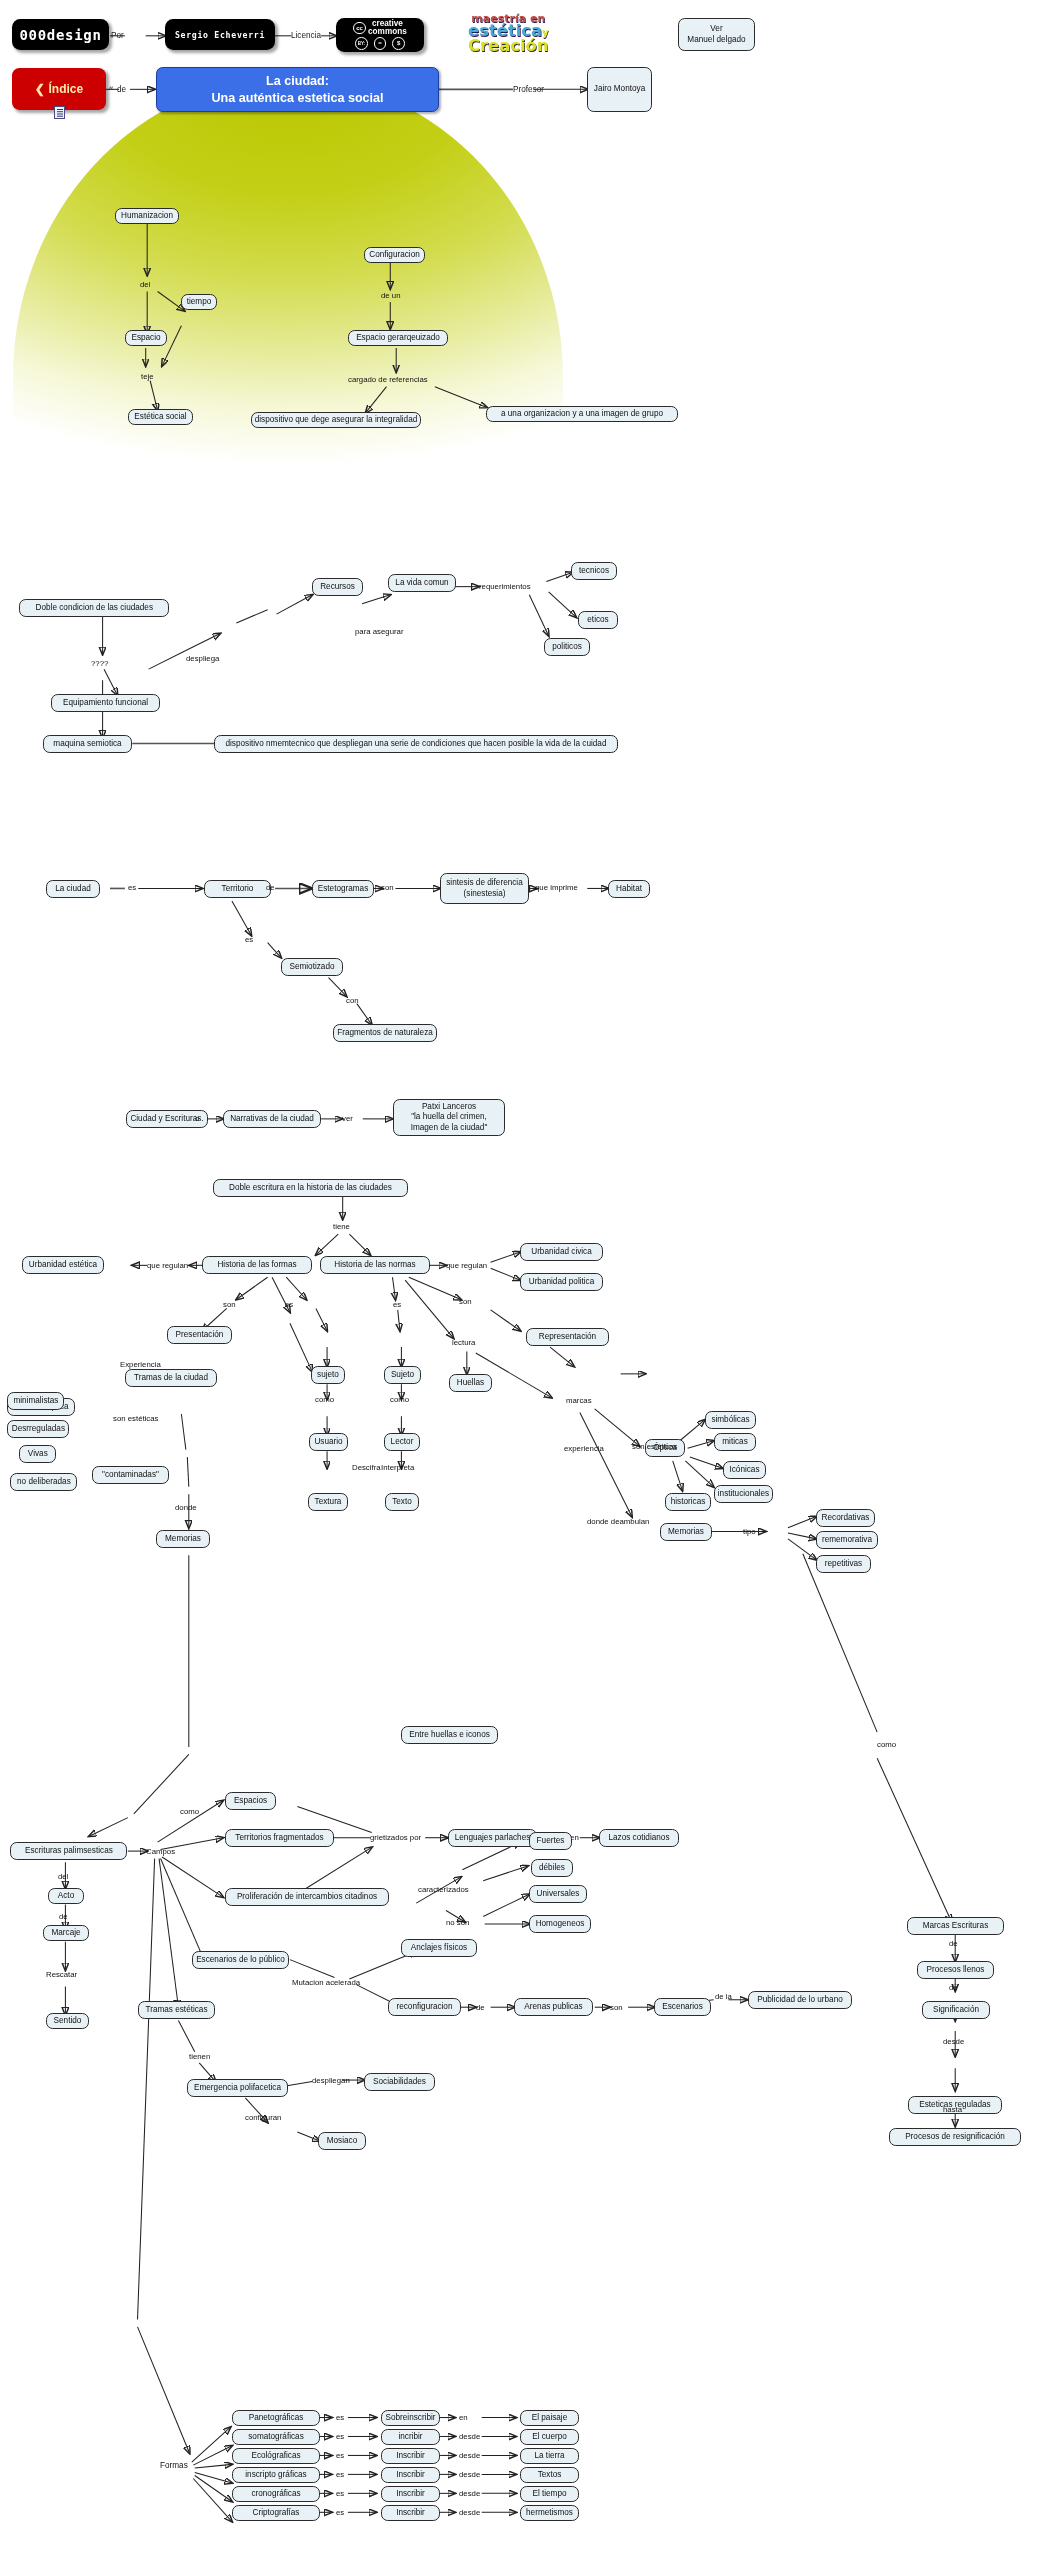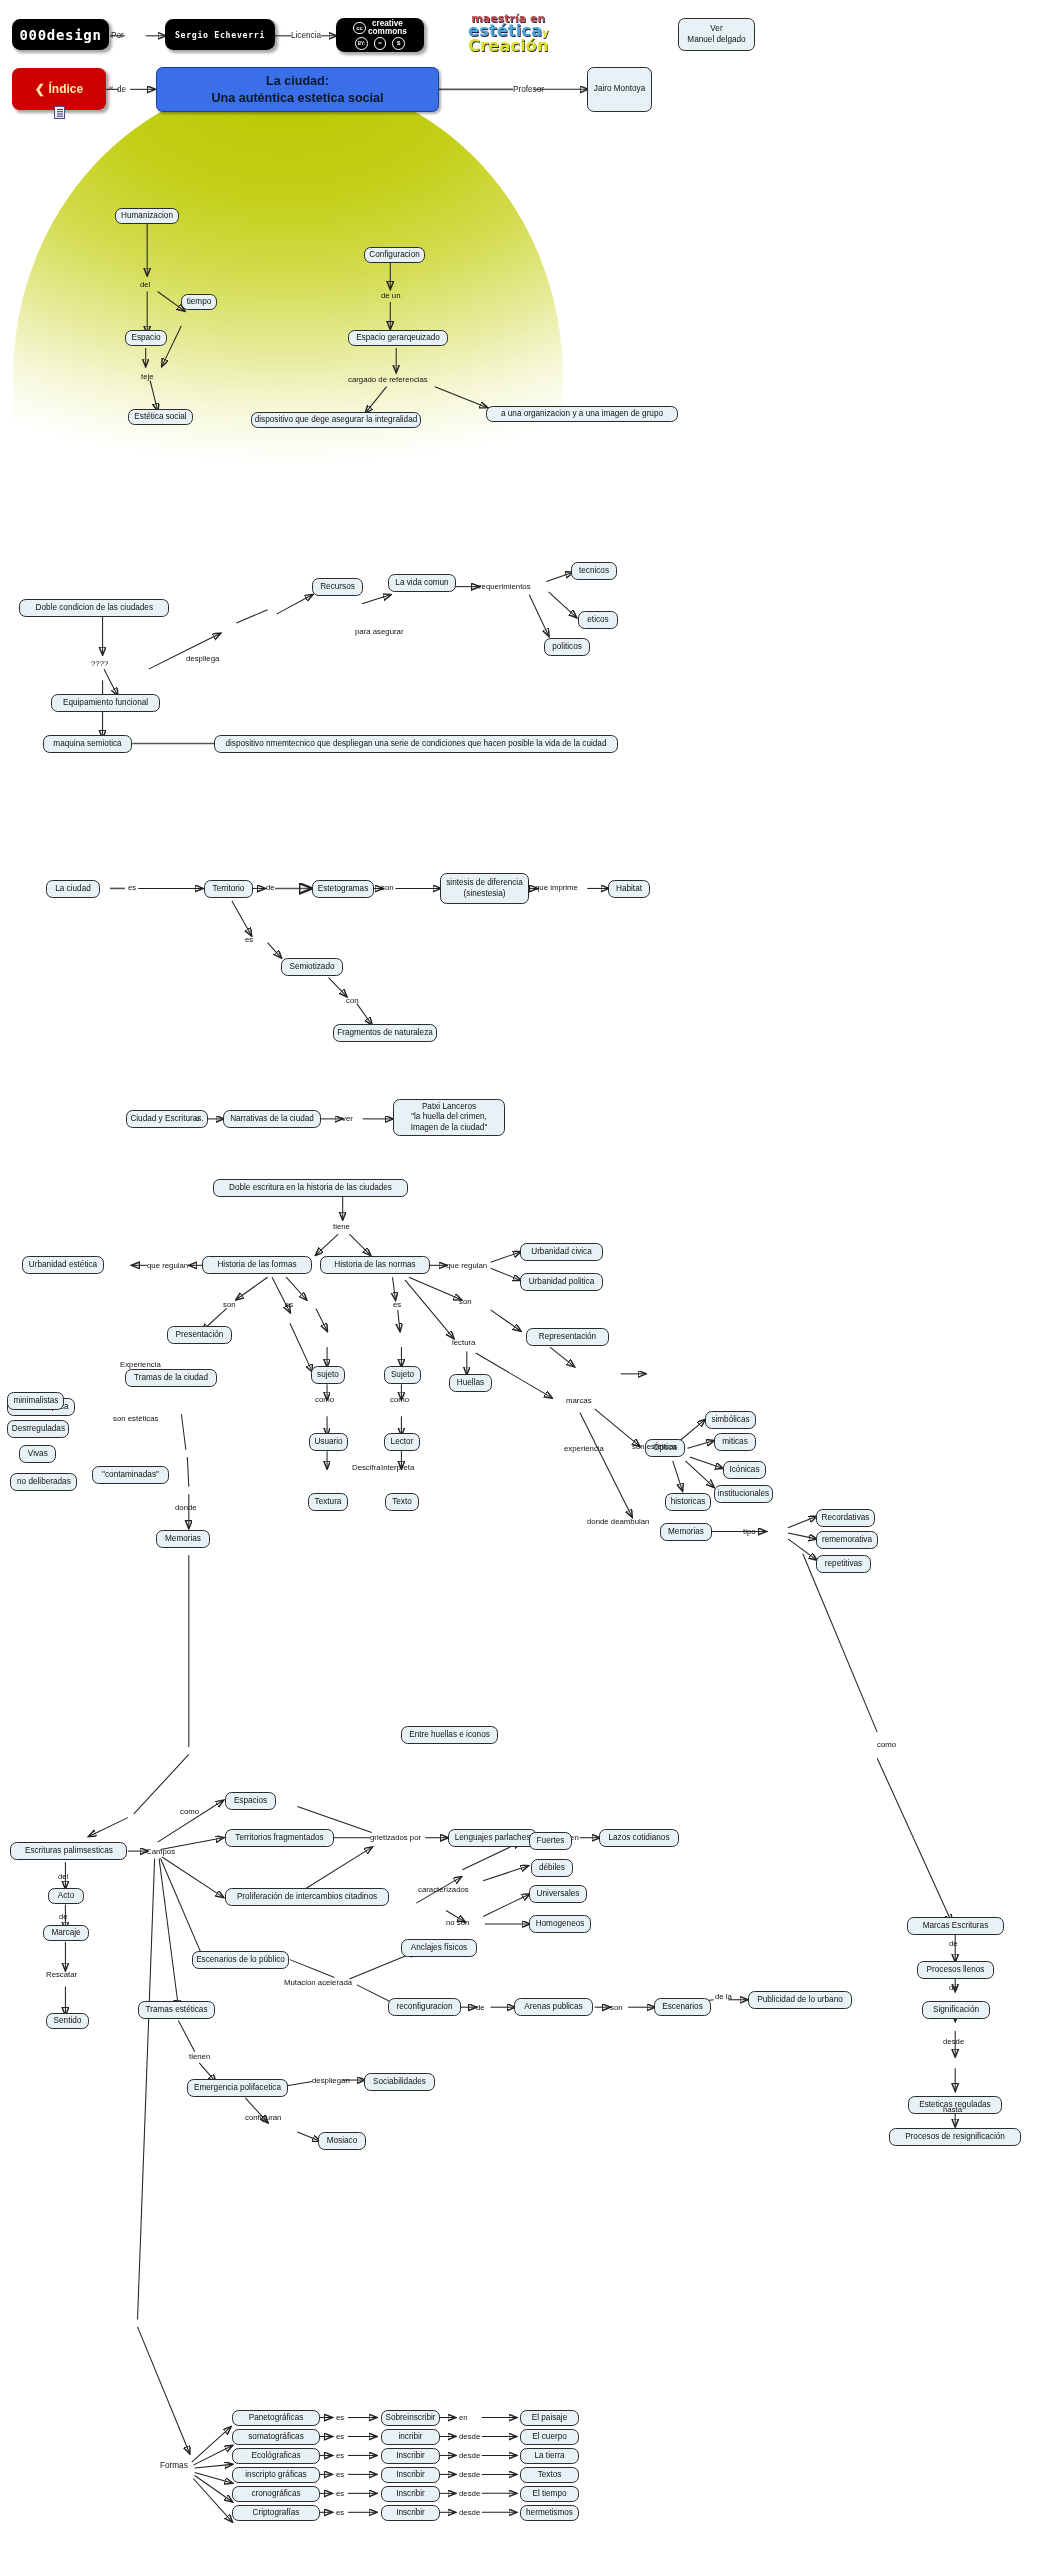--- a/index.html
+++ b/index.html
@@ -71,21 +71,21 @@
     position:absolute; z-index:4;
     background:#cc0000; border-radius:7.4px;
     box-shadow:2.2px 2.2px 3px rgba(0,0,0,.35);
     display:flex; align-items:center; justify-content:center;
     color:#ffe9a8; font-weight:bold; font-size:12px;
   }
   
   .title-box {
     position:absolute; z-index:4;
     background:#3a6fe8; border:1.5px solid #1b3fa0; border-radius:6.7px;
-    color:#0f172a; font-weight:bold; font-size:12.6px; line-height:1.28;
+    color:#ffffff; font-weight:bold; font-size:12.6px; line-height:1.28;
     display:flex; align-items:center; justify-content:center; text-align:center;
     box-shadow:1.5px 1.5px 2.2px rgba(0,0,0,.3);
   }
 
   
   .cc-row { display:flex; align-items:center; gap:2.2px; }
   .cc-circ {
     width:12.6px;height:12.6px;border-radius:50%;border:1.5px solid #fff;
     display:flex;align-items:center;justify-content:center;
     font-size:6px;font-weight:bold;color:#fff;
@@ -421,21 +421,21 @@
     <span>maquina semiotica</span>
     </div>
   <div class="node" style="left:214px;top:735px;width:404px;height:18px;">
     <span>dispositivo nmemtecnico que despliegan una serie de condiciones que hacen posible la vida de la cuidad</span>
     </div>
 
   <div class="node" style="left:46px;top:880px;width:54px;height:18px;">
     <span>La ciudad</span>
     </div>
   <span class="lbl" style="left:128px;top:883px;">es</span>
-  <div class="node" style="left:204px;top:880px;width:49px;height:18px;">
+  <div class="node" style="left:204px;top:880px;width:67px;height:18px;">
     <span>Territorio</span>
     </div>
   <span class="lbl" style="left:266px;top:883px;">de</span>
   <div class="node" style="left:312px;top:880px;width:62px;height:18px;">
     <span>Estetogramas</span>
     </div>
   <span class="lbl" style="left:381px;top:883px;">son</span>
   <div class="node wrap" style="left:440px;top:873px;width:89px;height:31px;">
     <span>
       <span>sintesis de diferencia</span><br>
@@ -658,21 +658,21 @@
   <div class="node" style="left:529px;top:1885px;width:58px;height:18px;">
     <span>Universales</span>
     </div>
   <div class="node" style="left:529px;top:1915px;width:62px;height:18px;">
     <span>Homogeneos</span>
     </div>
 
   <div class="node" style="left:192px;top:1951px;width:97px;height:18px;">
     <span>Escenarios de lo público</span>
     </div>
-  <span class="lbl" style="left:284px;top:1978px;">Mutacion acelerada</span>
+  <span class="lbl" style="left:292px;top:1978px;">Mutacion acelerada</span>
   <div class="node" style="left:401px;top:1939px;width:76px;height:18px;">
     <span>Anclajes físicos</span>
     </div>
   <div class="node" style="left:388px;top:1998px;width:73px;height:18px;">
     <span>reconfiguracion</span>
     </div>
   <span class="lbl" style="left:476px;top:2003px;">de</span>
   <div class="node" style="left:514px;top:1998px;width:79px;height:18px;">
     <span>Arenas publicas</span>
     </div>

